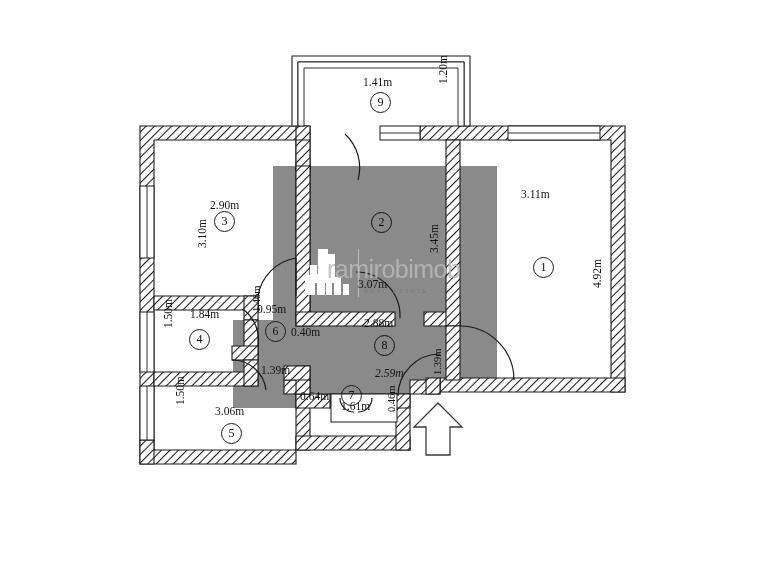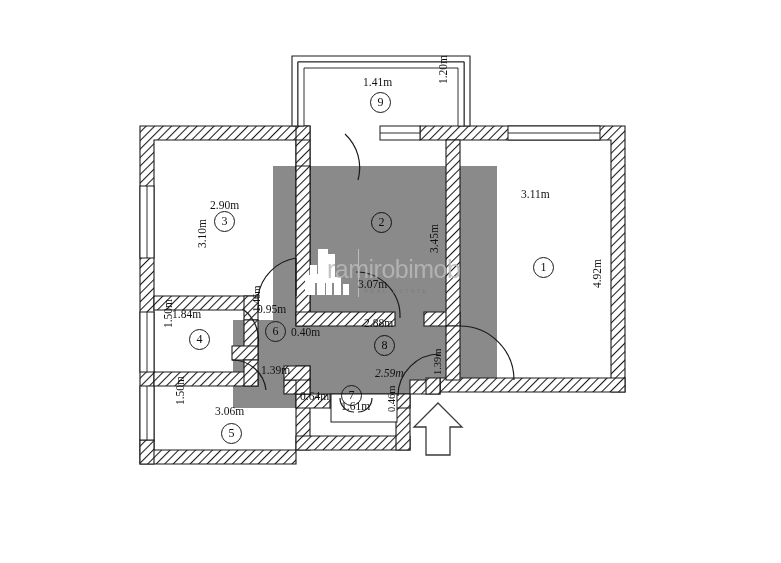--- a/index.html
+++ b/index.html
@@ -253,21 +253,21 @@
 
   <div class="dim-label" style="left:521px; top:188px;">3.11m</div>
   <div class="dim-label vert" style="left:591px; top:288px;">4.92m</div>
 
   <div class="dim-label vert" style="left:428px; top:253px;">3.45m</div>
   <div class="dim-label" style="left:358px; top:253px;margin-top:25px;">3.07m</div>
 
   <div class="dim-label" style="left:363px; top:76px;">1.41m</div>
   <div class="dim-label vert" style="left:437px; top:84px;">1.20m</div>
 
-  <div class="dim-label" style="left:172px; top:308px;">1.84m</div>
+  <div class="dim-label" style="left:190px; top:308px;">1.84m</div>
   <div class="dim-label vert" style="left:162px; top:328px;">1.50m</div>
 
   <div class="dim-label" style="left:215px; top:405px;">3.06m</div>
   <div class="dim-label vert" style="left:174px; top:405px;">1.50m</div>
 
   <div class="dim-label" style="left:257px; top:303px;">0.95m</div>
   <div class="dim-label" style="left:291px; top:326px;">0.40m</div>
   <div class="dim-label vert" style="left:251px; top:312px; font-size:10.5px;">1.46m</div>
   <div class="dim-label" style="left:261px; top:364px;">1.39m</div>
 

